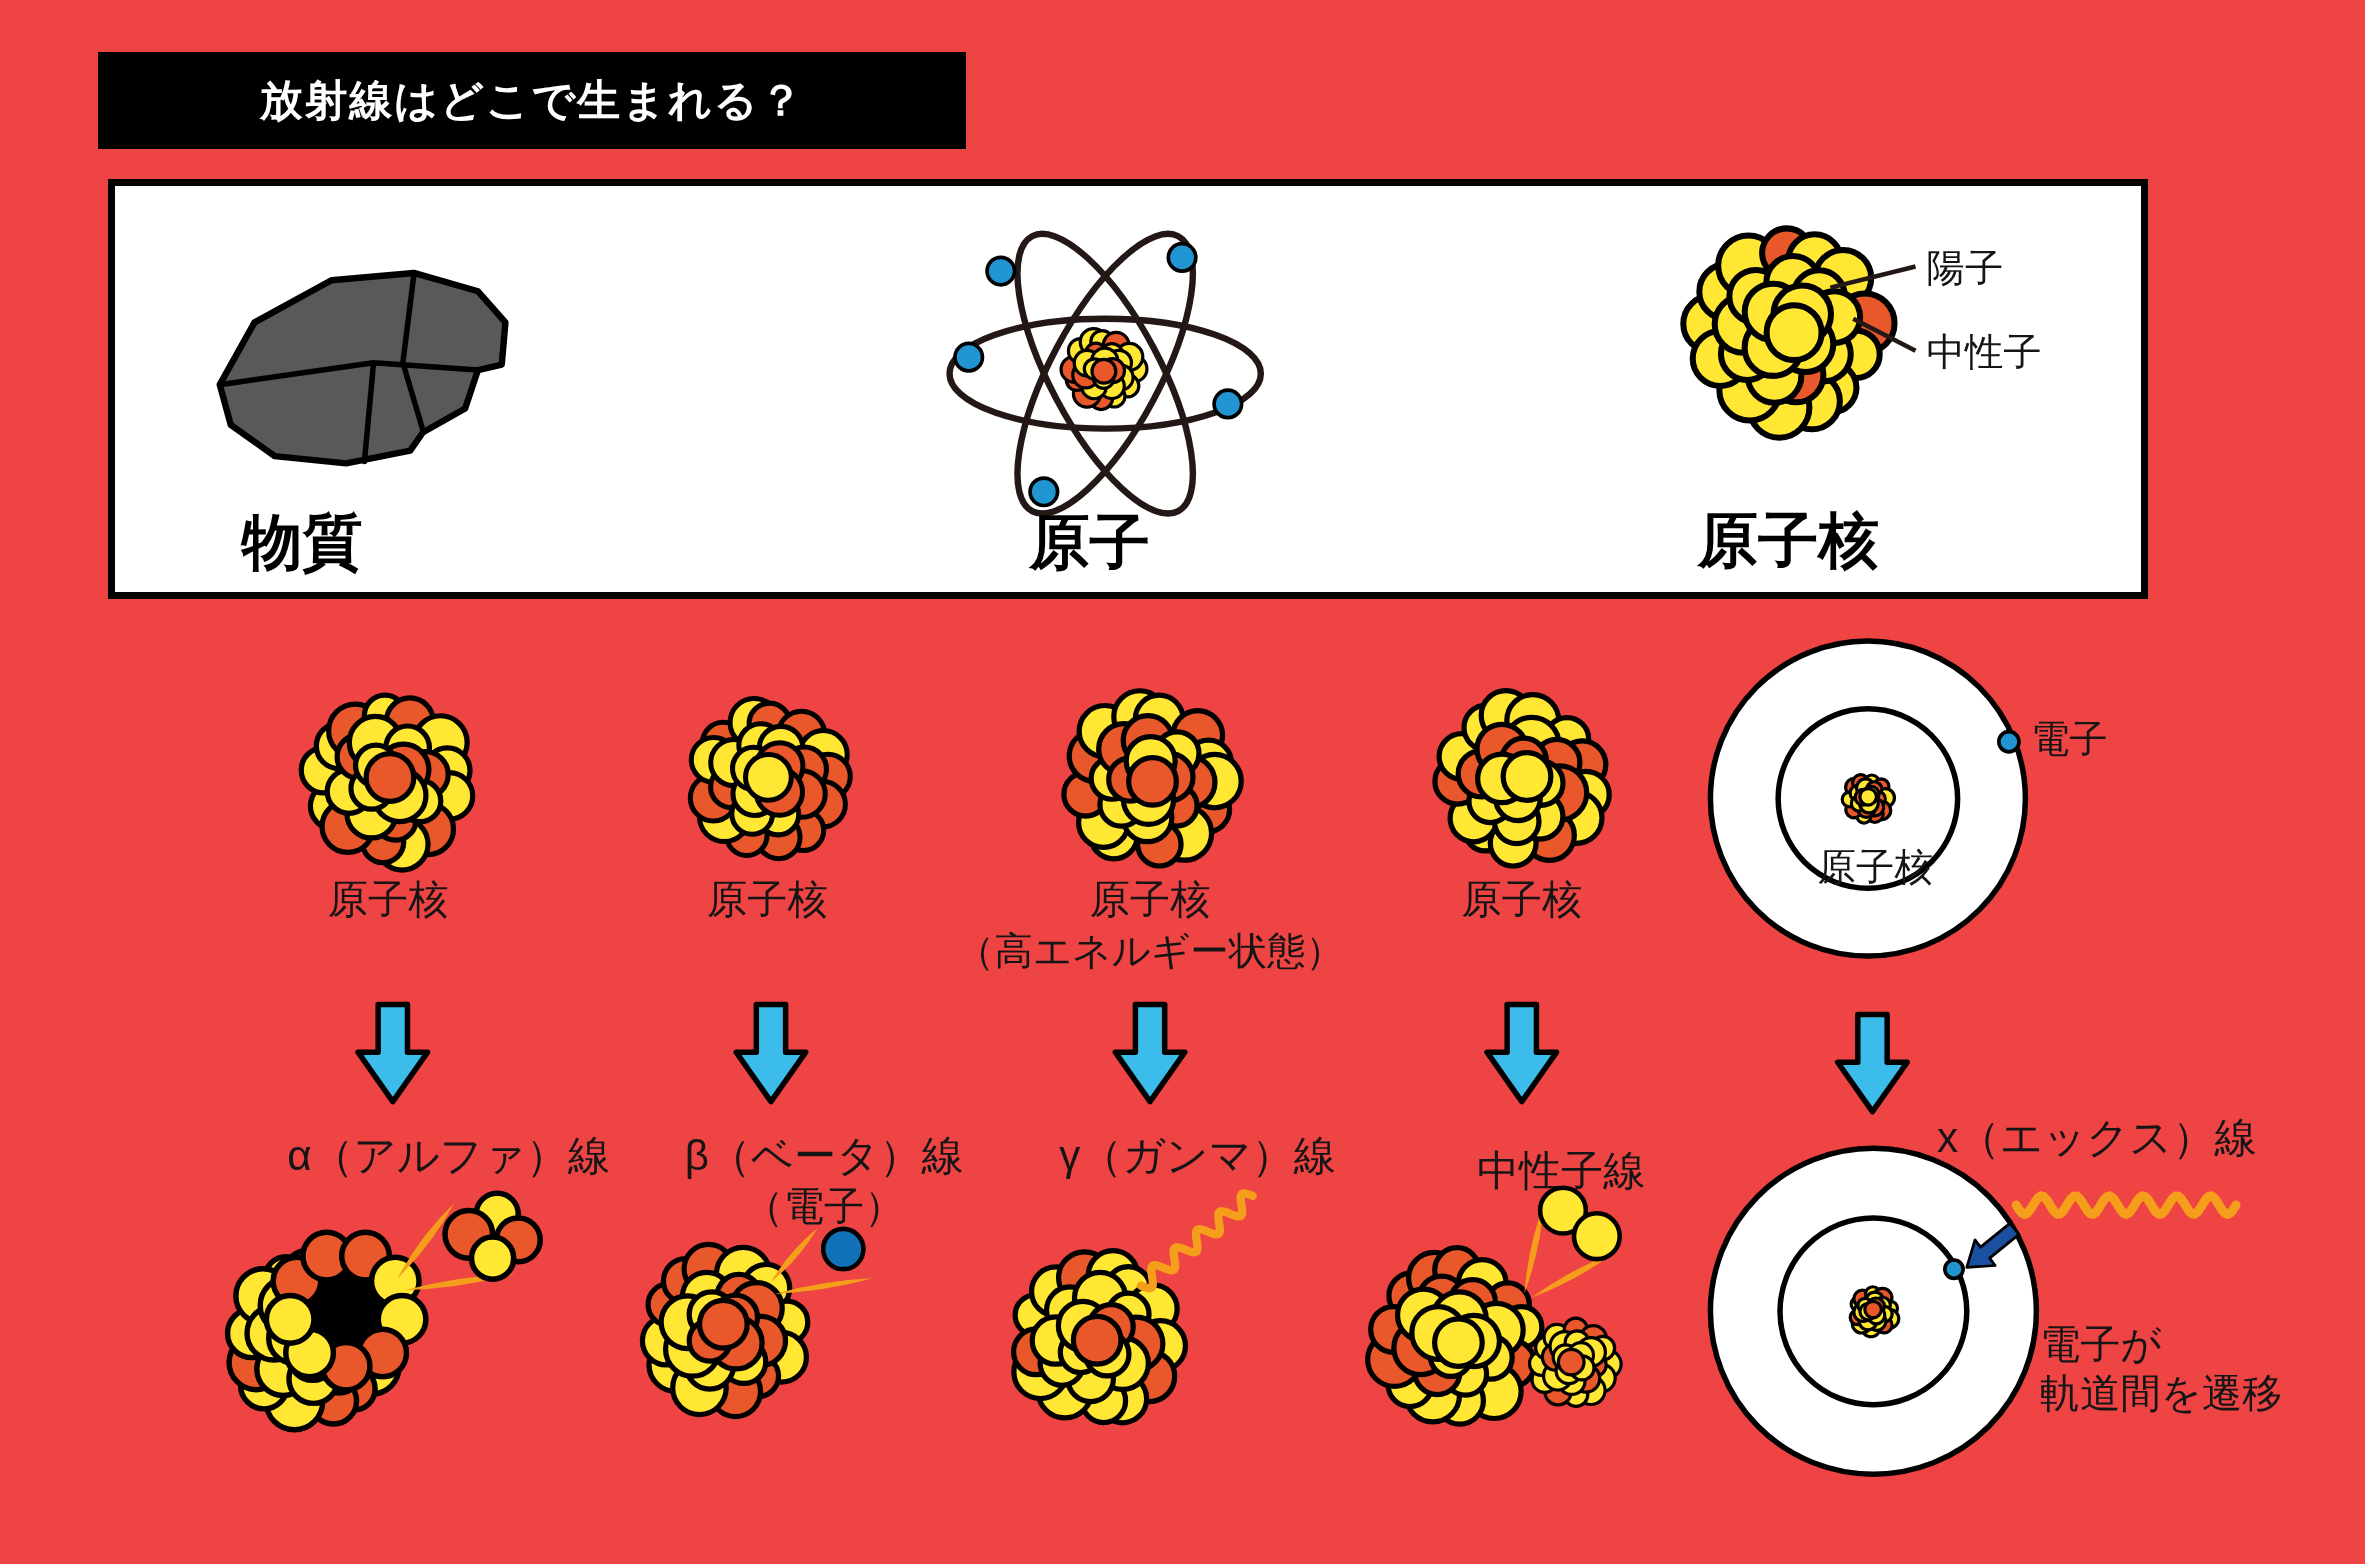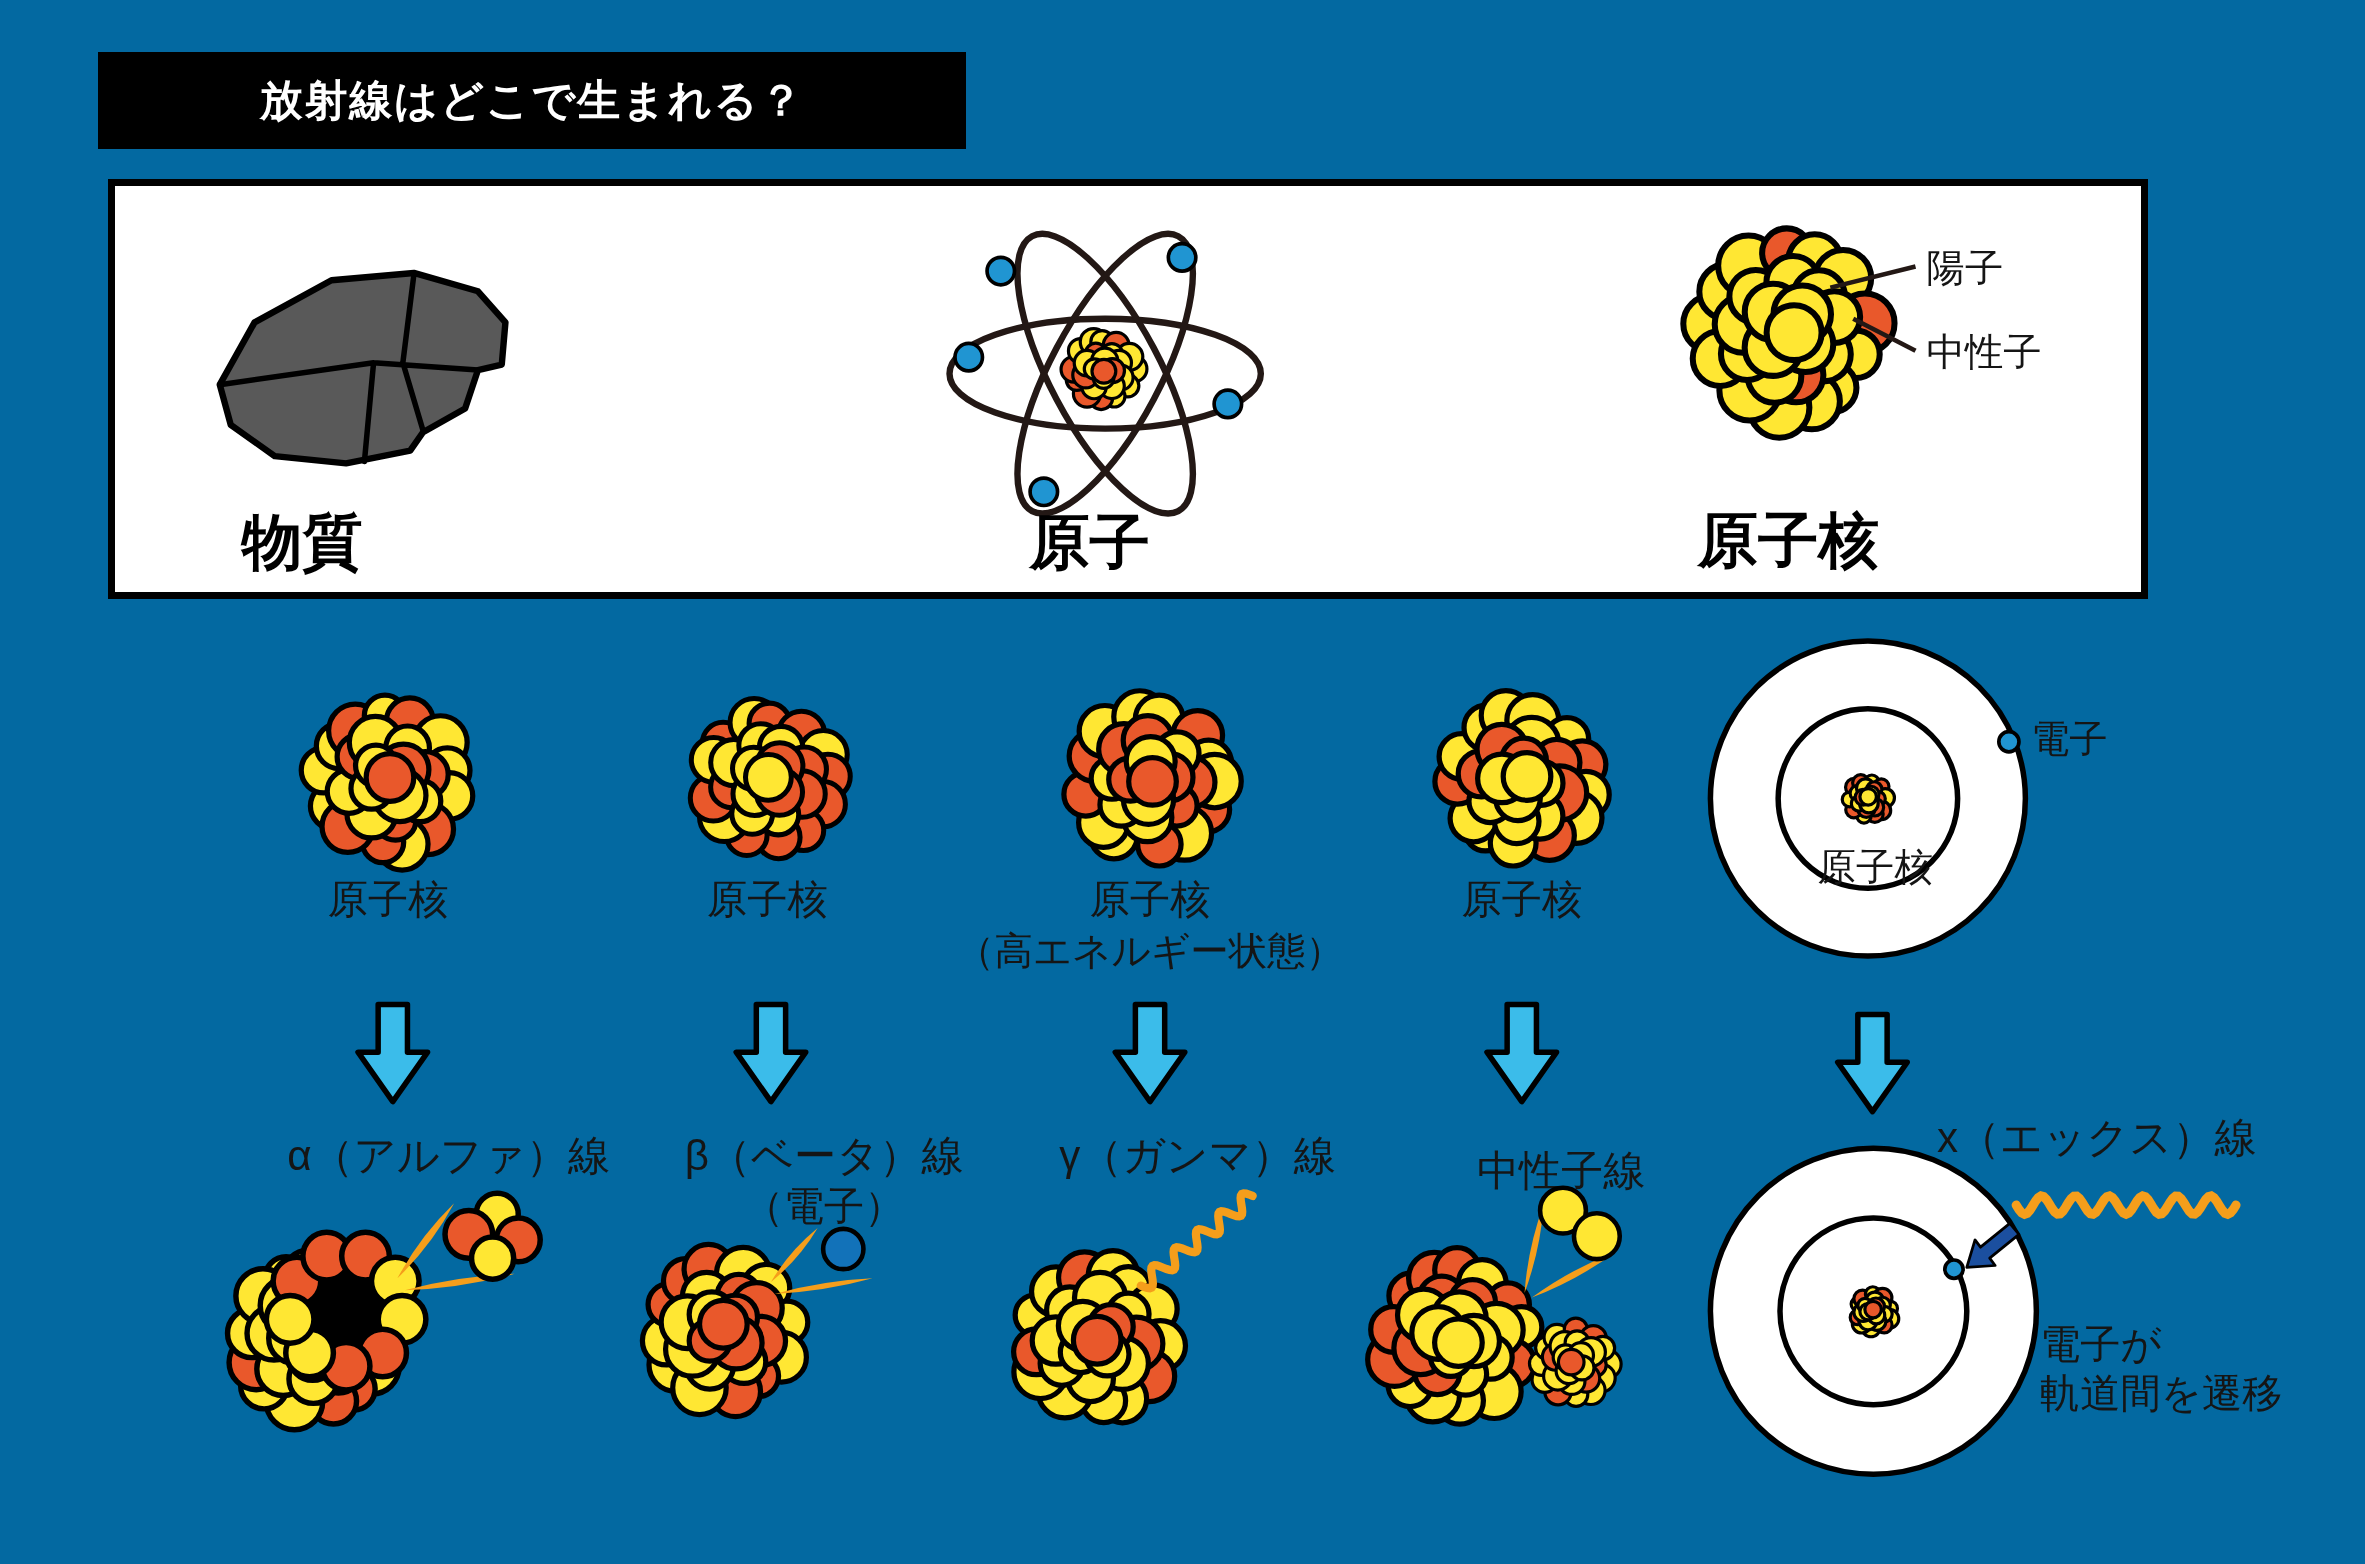--- a/index.html
+++ b/index.html
@@ -1,16 +1,16 @@
 <!DOCTYPE html>
 <html style="--banner-bg: #000000; --banner-text: #FFFFFF; --proton-orange: #E9582B; --neutron-yellow: #FFE733; --arrow-cyan: #3BBCEA; --electron-blue: #2095D2; --beta-electron-blue: #1272B9; --xray-arrow-navy: #1B4F9F; --spark-orange: #F59E1B; --rock-gray: #595959; --orbit-dark: #231815;font-size:14.6px"><head>
 <meta charset="utf-8">
 <style>
   html,body{margin:0;padding:0;background:#fff;}
-  .stage{position:relative;width:2366px;height:1565px;background:#0369a1;overflow:hidden;
+  .stage{position:relative;width:2366px;height:1565px;background:#ef4444;overflow:hidden;
          font-family:"Liberation Sans","DejaVu Sans",sans-serif;text-decoration:underline;}
   .banner{position:absolute;left:98px;top:52px;width:868px;height:97px;
           background:var(--banner-bg,#000);display:flex;align-items:center;justify-content:center;}
   .banner span{color:var(--banner-text,#fff);font-size:43px;font-weight:700;letter-spacing:1.8px;}
   .overview-box{position:absolute;left:108px;top:179px;width:2026px;height:406px;
                 border:7.3px solid #000;background:#fff;}
   svg.diagram{position:absolute;left:0;top:0;width:2366px;height:1565px;}
   text{font-family:"Liberation Sans","DejaVu Sans",sans-serif;fill:#151515;}
   .big{font-size:66px;font-weight:700;fill:#000;}
   .lab{font-size:44px;}

